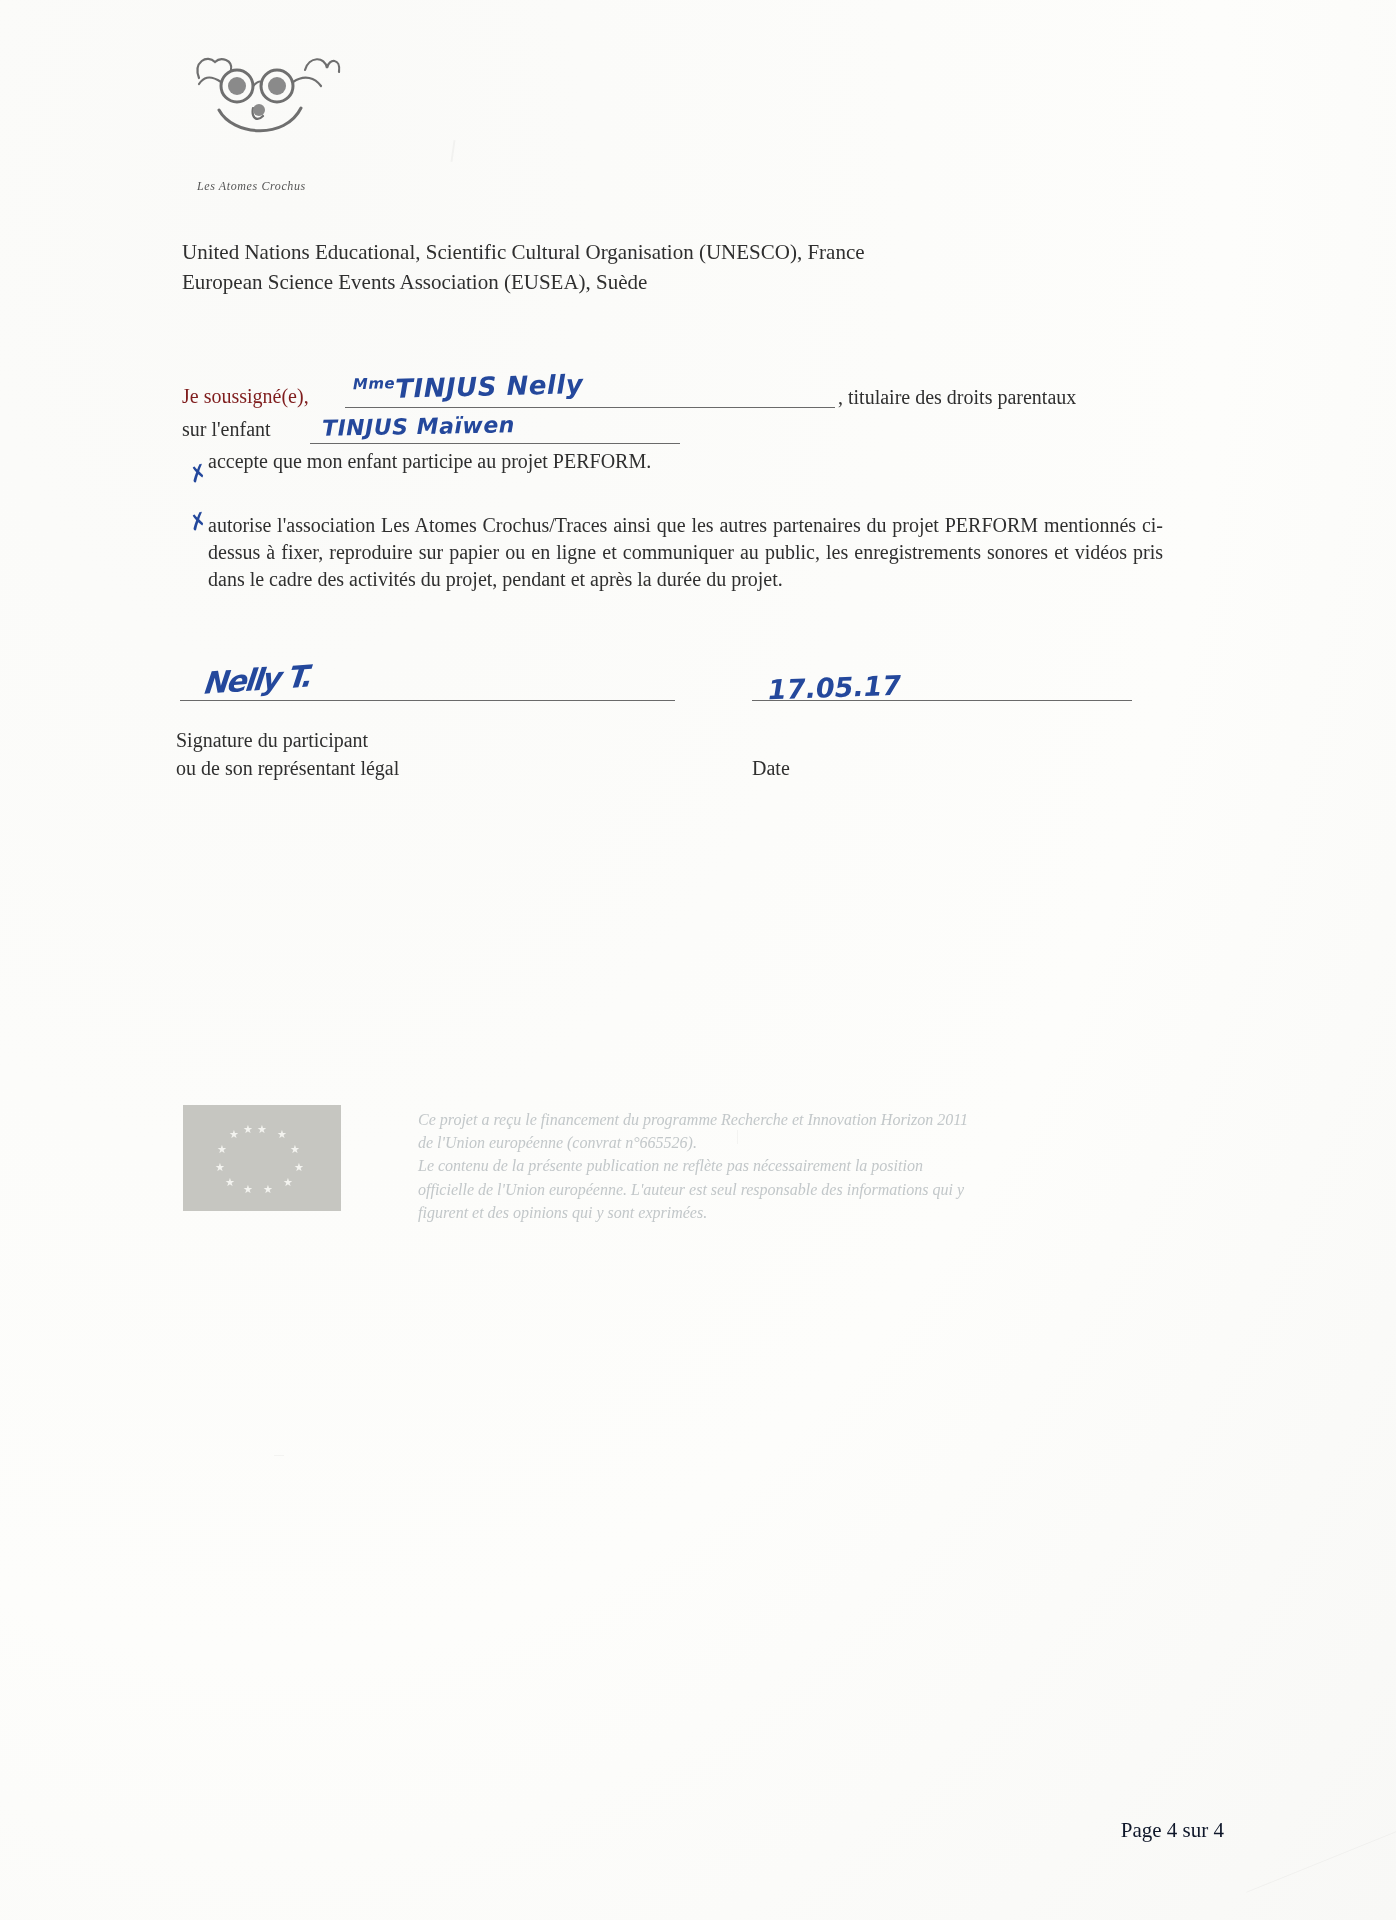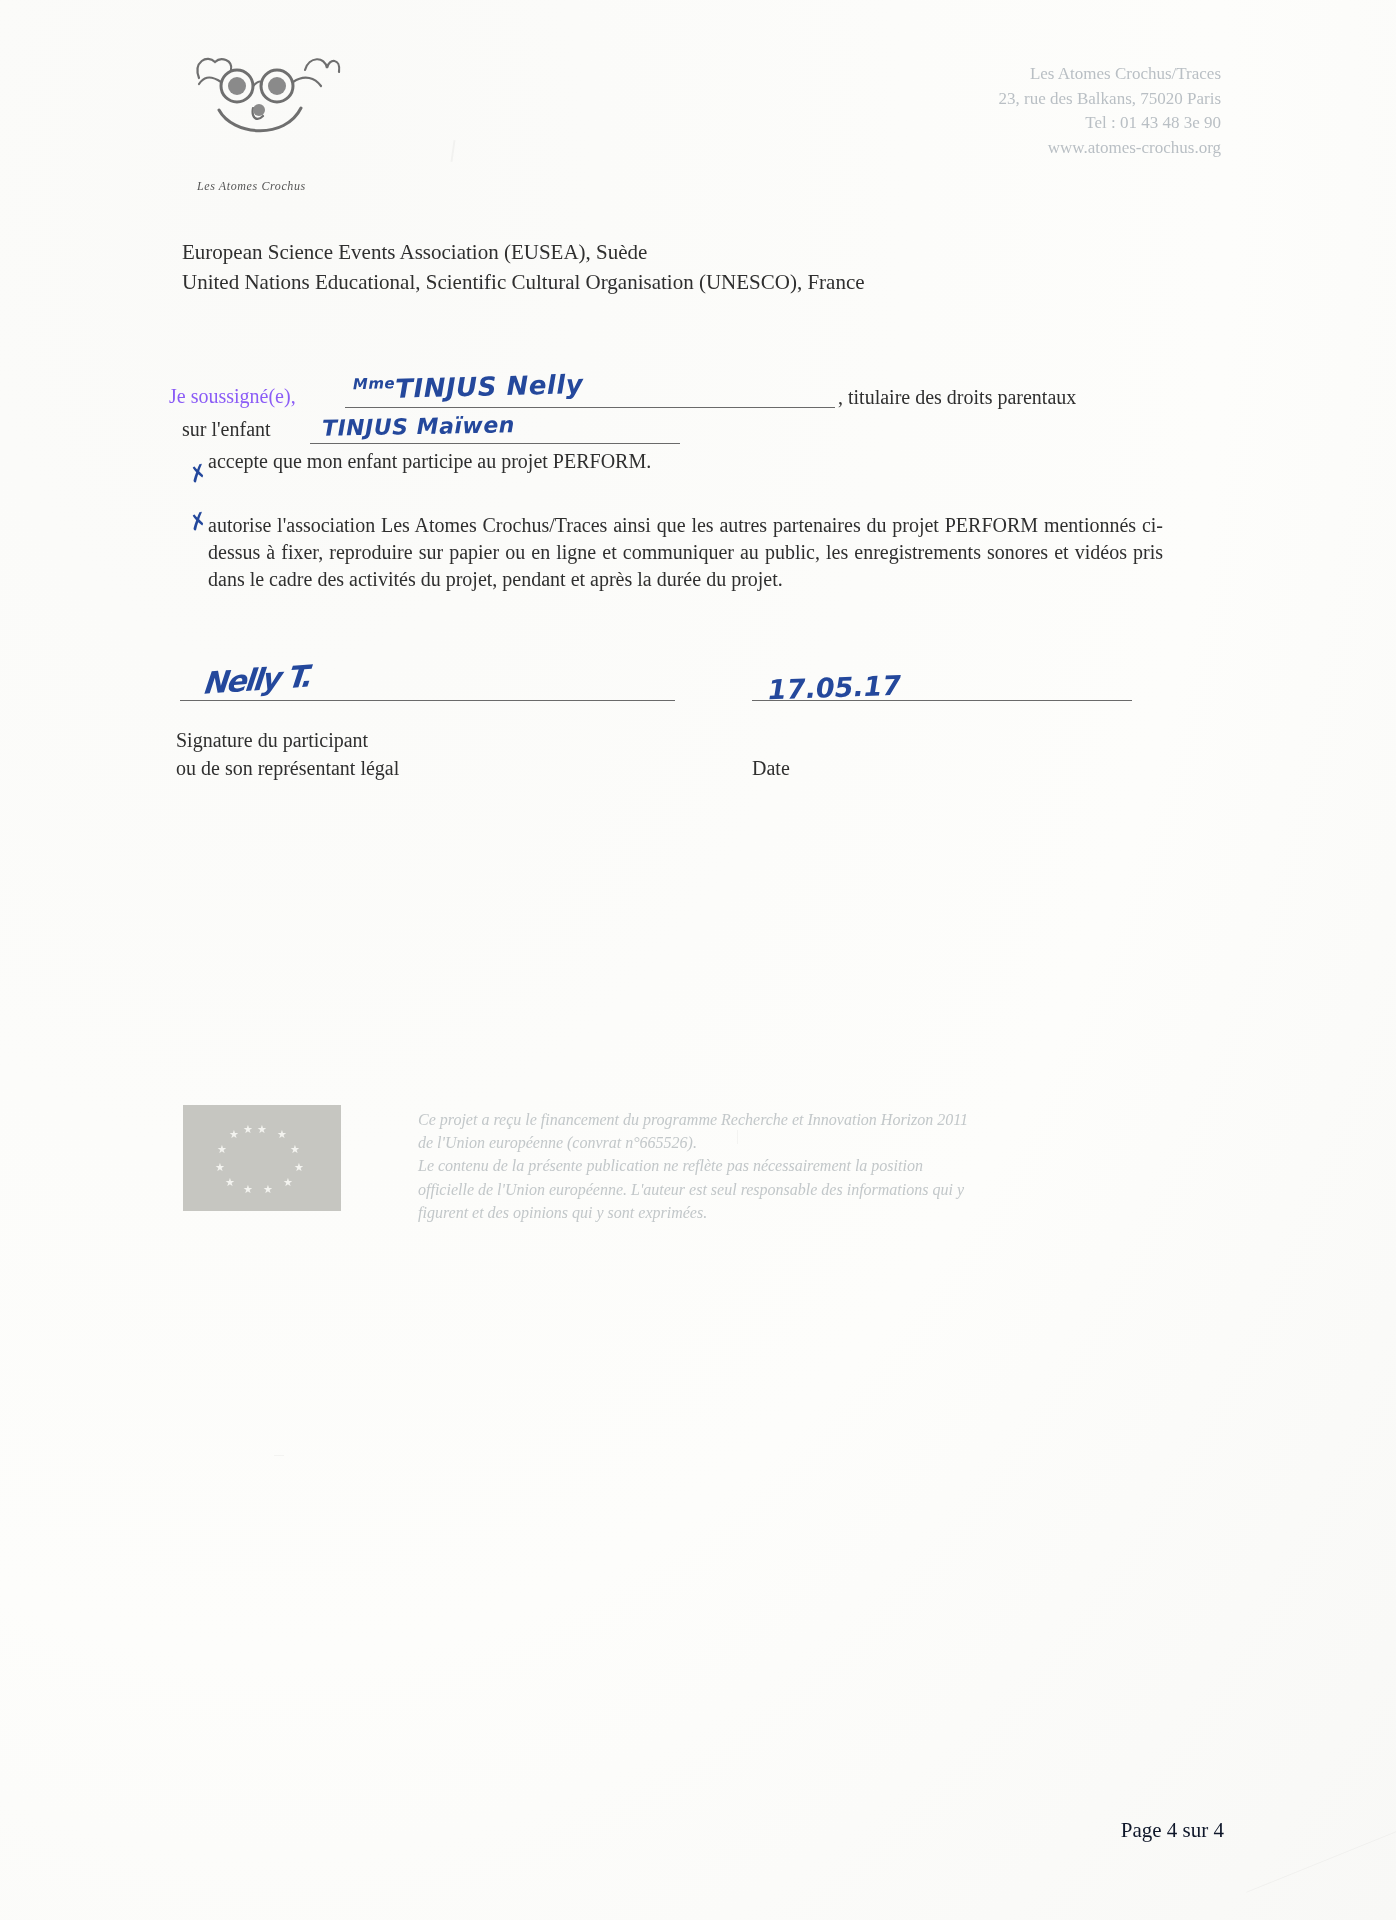--- a/index.html
+++ b/index.html
@@ -70,24 +70,24 @@
     left: 182px;
     top: 238px;
     font-size: 21px;
     line-height: 1.42;
     color: #2f2f2f;
   }
 
   
   .decl-line1 {
     position: absolute;
-    left: 169px;
+    left: 182px;
     top: 385px;
     font-size: 20px;
-    color: #8b5cf6;
+    color: #7f1d1d;
     white-space: nowrap;
   }
   .decl-line2 {
     position: absolute;
     left: 182px;
     top: 418px;
     font-size: 20px;
     color: #2f2f2f;
     white-space: nowrap;
   }
@@ -280,30 +280,24 @@
       </g>
       <g fill="#8a8a8a">
         <circle cx="52" cy="38" r="9"></circle>
         <circle cx="92" cy="38" r="9"></circle>
         <circle cx="74" cy="62" r="6"></circle>
       </g>
     </svg>
     <div class="logo-caption">Les Atomes Crochus</div>
   </div>
 
-  <div class="header-address">
-    <div>Les Atomes Crochus/Traces</div>
-    <div>23, rue des Balkans, 75020 Paris</div>
-    <div>Tel : 01 43 48 3e 90</div>
-    <div>www.atomes-crochus.org</div>
-  </div>
 
   <div class="recipients">
+    <div>United Nations Educational, Scientific Cultural Organisation (UNESCO), France</div>
     <div>European Science Events Association (EUSEA), Suède</div>
-    <div>United Nations Educational, Scientific Cultural Organisation (UNESCO), France</div>
   </div>
 
   <div class="decl-line1">Je soussigné(e),</div>
   <div class="rule rule-1"></div>
   <div class="hw hw-name">
     <span class="sup">Mme</span><span>TINJUS Nelly</span>
   </div>
   <div class="tail-1">, titulaire des droits parentaux</div>
 
   <div class="decl-line2">sur l'enfant</div>

